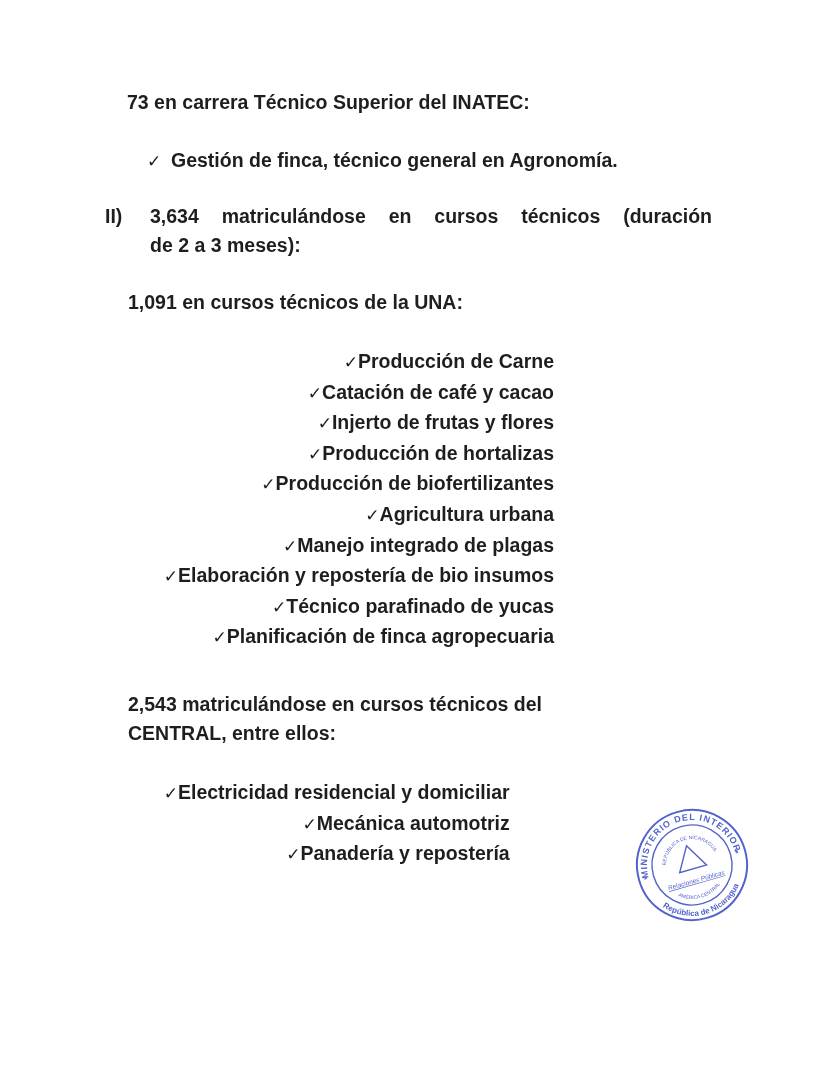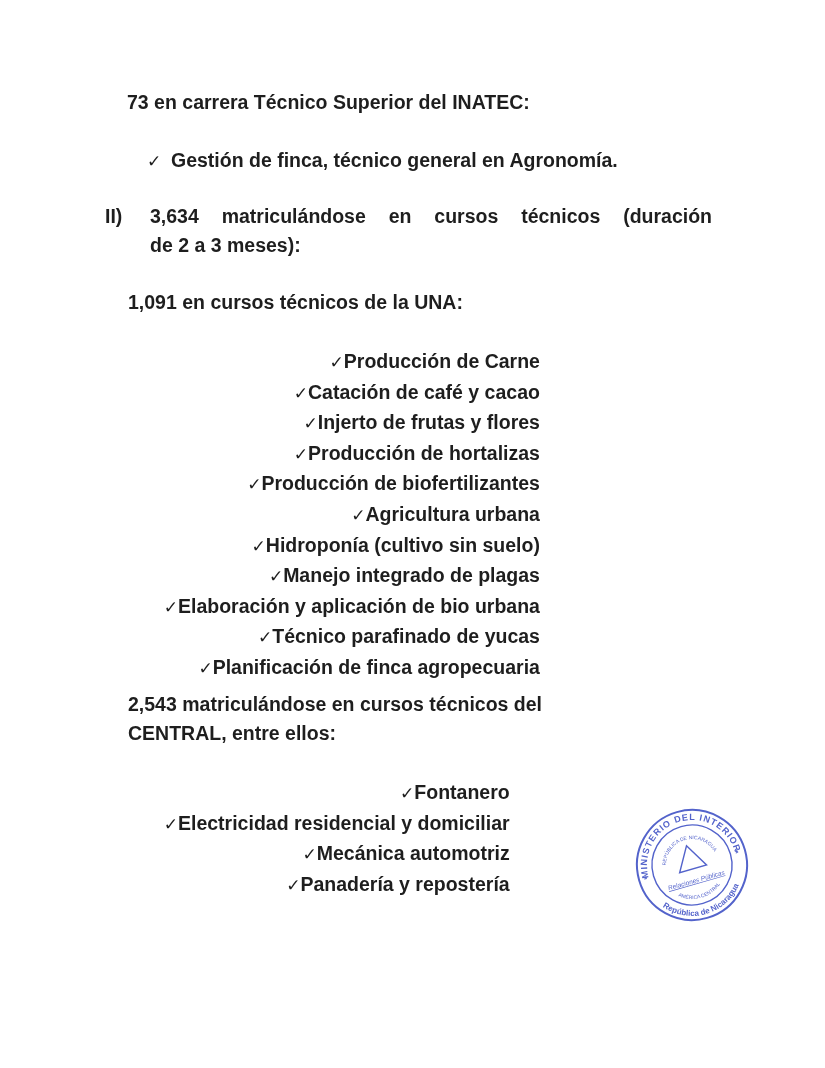--- a/index.html
+++ b/index.html
@@ -54,34 +54,32 @@
 
 <div class="abs fs bold h1091">1,091 en cursos técnicos de la UNA:</div>
 
 <div class="abs fs bold list1">
   <div class="course-row"><span class="li-check">✓</span><span>Producción de Carne</span></div>
   <div class="course-row"><span class="li-check">✓</span><span>Catación de café y cacao</span></div>
   <div class="course-row"><span class="li-check">✓</span><span>Injerto de frutas y flores</span></div>
   <div class="course-row"><span class="li-check">✓</span><span>Producción de hortalizas</span></div>
   <div class="course-row"><span class="li-check">✓</span><span>Producción de biofertilizantes</span></div>
   <div class="course-row"><span class="li-check">✓</span><span>Agricultura urbana</span></div>
-  <div class="course-row"><span class="li-check">✓</span><span>Hidroponía (cultivo sin suelo)</span></div>
   <div class="course-row"><span class="li-check">✓</span><span>Manejo integrado de plagas</span></div>
-  <div class="course-row"><span class="li-check">✓</span><span>Elaboración y aplicación de bio urbana</span></div>
+  <div class="course-row"><span class="li-check">✓</span><span>Elaboración y repostería de bio insumos</span></div>
   <div class="course-row"><span class="li-check">✓</span><span>Técnico parafinado de yucas</span></div>
   <div class="course-row"><span class="li-check">✓</span><span>Planificación de finca agropecuaria</span></div>
 </div>
 
 <div class="abs fs bold h2543">
   <div>2,543 matriculándose en cursos técnicos del</div>
   <div>CENTRAL, entre ellos:</div>
 </div>
 
 <div class="abs fs bold list2">
-  <div class="course-row"><span class="li-check">✓</span><span>Fontanero</span></div>
   <div class="course-row"><span class="li-check">✓</span><span>Electricidad residencial y domiciliar</span></div>
   <div class="course-row"><span class="li-check">✓</span><span>Mecánica automotriz</span></div>
   <div class="course-row"><span class="li-check">✓</span><span>Panadería y repostería</span></div>
 </div>
 
 <div class="abs stamp-wrap">
   <svg viewBox="0 0 140 140" width="140" height="140">
     <g transform="rotate(-16 70 70)" stroke="#3c4ec4" fill="none">
       <circle cx="70" cy="70" r="55" stroke-width="2"></circle>
       <circle cx="70" cy="70" r="40" stroke-width="1.4"></circle>

